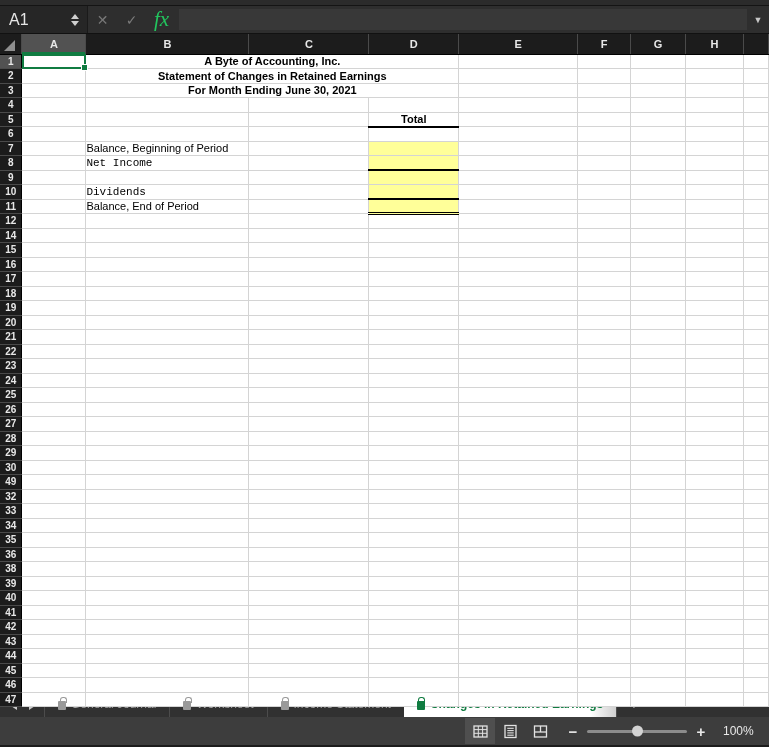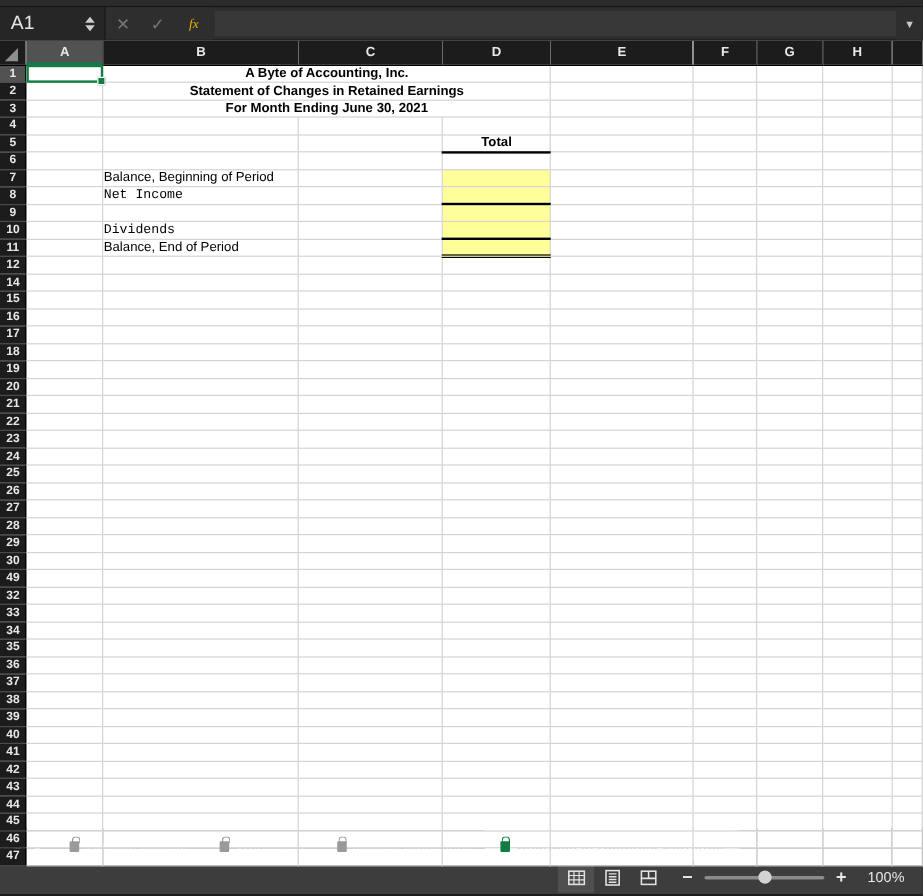--- a/index.html
+++ b/index.html
@@ -34,21 +34,21 @@
     width: 0; height: 0; border-left: 4px solid transparent; border-right: 4px solid transparent;
   }
   .spin-up { border-bottom: 5px solid #cfcfcf; }
   .spin-dn { border-top: 5px solid #cfcfcf; }
 
   .fbtns { display: flex; align-items: center; gap: 0; background: #2e2e2e; }
   .fbtn {
     width: 29px; height: 28px; display: flex; align-items: center; justify-content: center;
     color: #777; font-size: 14px;
   }
-  .fbtn.fx { color: #eab308; font-style: italic; font-family: "Liberation Serif", serif; font-size: 11px; width: 31px;}
+  .fbtn.fx { color: #22c55e; font-style: italic; font-family: "Liberation Serif", serif; font-size: 21px; width: 31px;}
   .fbtn.check { color: #7a7a7a; }
 
   .finput {
     flex: 1; background: #383838; margin: 3px 0 3px 2px;
     border: none; color: #ddd; font-size: 12px; padding-left: 6px;
     font-family: "Liberation Sans", sans-serif;
   }
   .fdrop {
     width: 22px; display: flex; align-items: center; justify-content: center;
     background: #2e2e2e; color: #c8c8c8; font-size: 9px;
@@ -619,32 +619,20 @@
           <td class="cell"></td>
           <td class="cell"></td>
           <td class="cell"></td>
           <td class="cell"></td>
           <td class="cell"></td>
           <td class="cell"></td>
           <td class="cell"></td>
         </tr>
         <tr>
           <td class="rowhead">36</td>
-          <td class="cell"></td>
-          <td class="cell lpad"></td>
-          <td class="cell"></td>
-          <td class="cell"></td>
-          <td class="cell"></td>
-          <td class="cell"></td>
-          <td class="cell"></td>
-          <td class="cell"></td>
-          <td class="cell"></td>
-        </tr>
-        <tr>
-          <td class="rowhead">37</td>
           <td class="cell"></td>
           <td class="cell lpad"></td>
           <td class="cell"></td>
           <td class="cell"></td>
           <td class="cell"></td>
           <td class="cell"></td>
           <td class="cell"></td>
           <td class="cell"></td>
           <td class="cell"></td>
         </tr>

